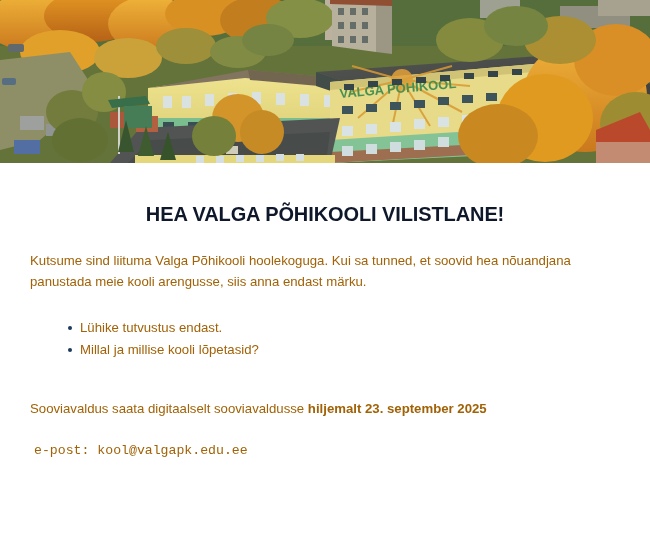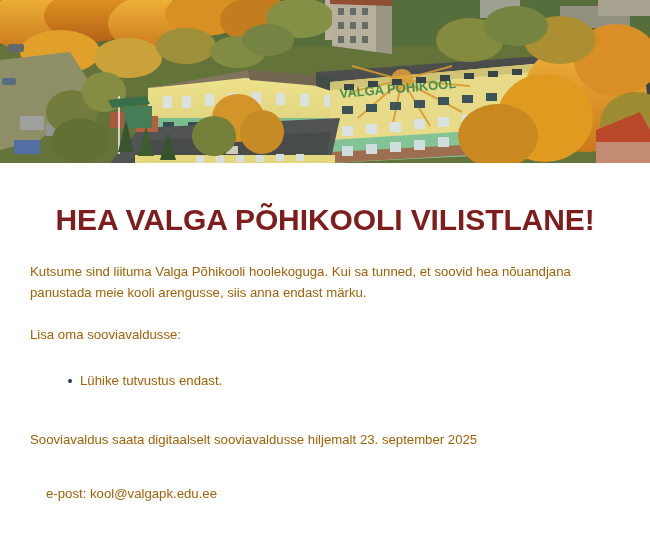--- a/index.html
+++ b/index.html
@@ -34,24 +34,24 @@
   .content {
     position: absolute;
     left: 0;
     top: 163px;
     width: 650px;
   }
   .headline {
     margin: 0;
     padding: 40px 0 0 0;
     text-align: center;
-    font-size: 30px;
+    font-size: 20px;
     font-weight: bold;
     letter-spacing: -0.1px;
-    color: #7f1d1d;
+    color: #0f172a;
     font-family: "Liberation Sans", sans-serif;
   }
   .body-block {
     padding: 0 30px;
     color: #a16207;
     font-size: 13.2px;
     line-height: 21px;
   }
   .para {
     margin: 0;
@@ -79,24 +79,25 @@
     top: 8px;
     width: 4px;
     height: 4px;
     border-radius: 50%;
     background: #1b3a5c;
   }
   .deadline {
     margin: 0;
     padding-top: 24px;
   }
-  .deadline b { font-weight: normal; }
+  .deadline b { font-weight: bold; }
   .email {
-    margin: 16px;
+    margin: 4px;
     padding-top: 17px;
+    font-family: Liberation Mono, monospace;
   }
 </style>
 </head>
 <body>
 
 <div class="page">
 
   <div class="hero">
     <svg width="650" height="163" viewBox="0 0 650 163" xmlns="http://www.w3.org/2000/svg">
       <defs>
@@ -329,24 +330,24 @@
   </div>
 
   <div class="content">
 
     <h1 class="headline">HEA VALGA PÕHIKOOLI VILISTLANE!</h1>
 
     <div class="body-block">
 
       <p class="para">Kutsume sind liituma Valga Põhikooli hoolekoguga. Kui sa tunned, et soovid hea nõuandjana panustada meie kooli arengusse, siis anna endast märku.</p>
 
-      <p class="para-sub">Lisa oma sooviavaldusse:</p>
 
       <ul class="req-list">
         <li>Lühike tutvustus endast.</li>
+        <li>Millal ja millise kooli lõpetasid?</li>
       </ul>
 
       <p class="deadline"><span>Sooviavaldus saata digitaalselt sooviavaldusse </span><b>hiljemalt 23. september 2025</b></p>
 
       <p class="email">e-post: kool@valgapk.edu.ee</p>
 
     </div>
   </div>
 </div>
 

